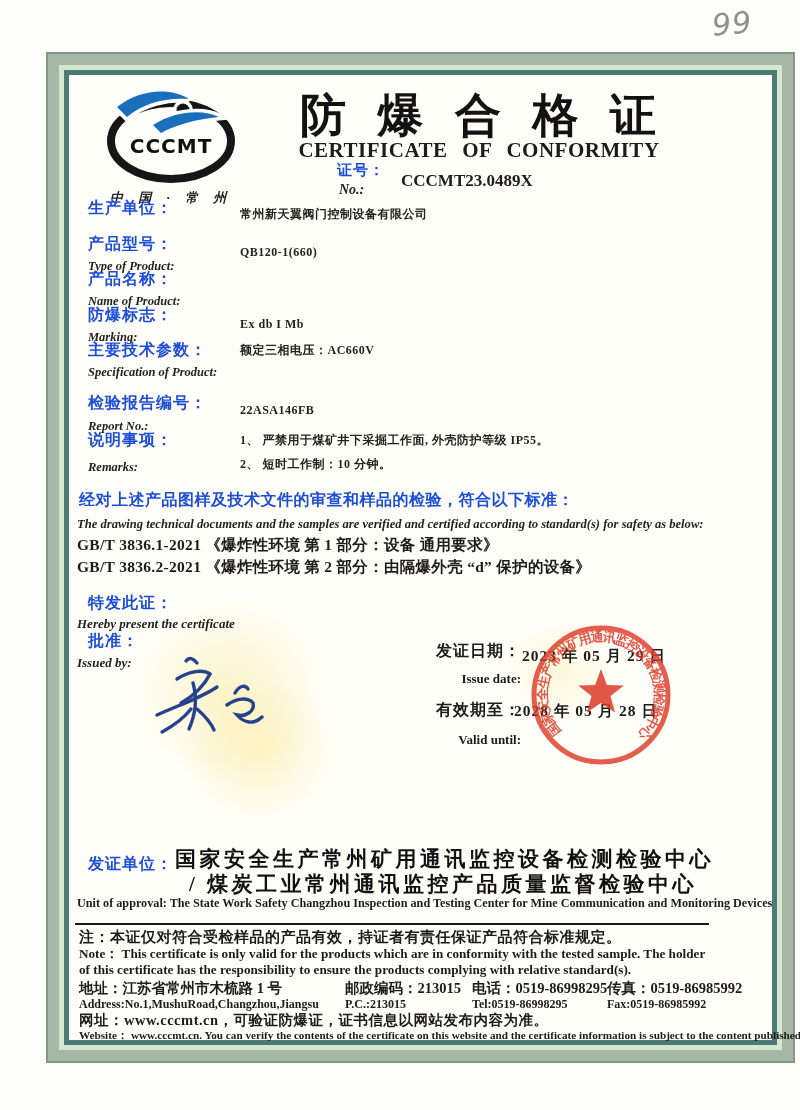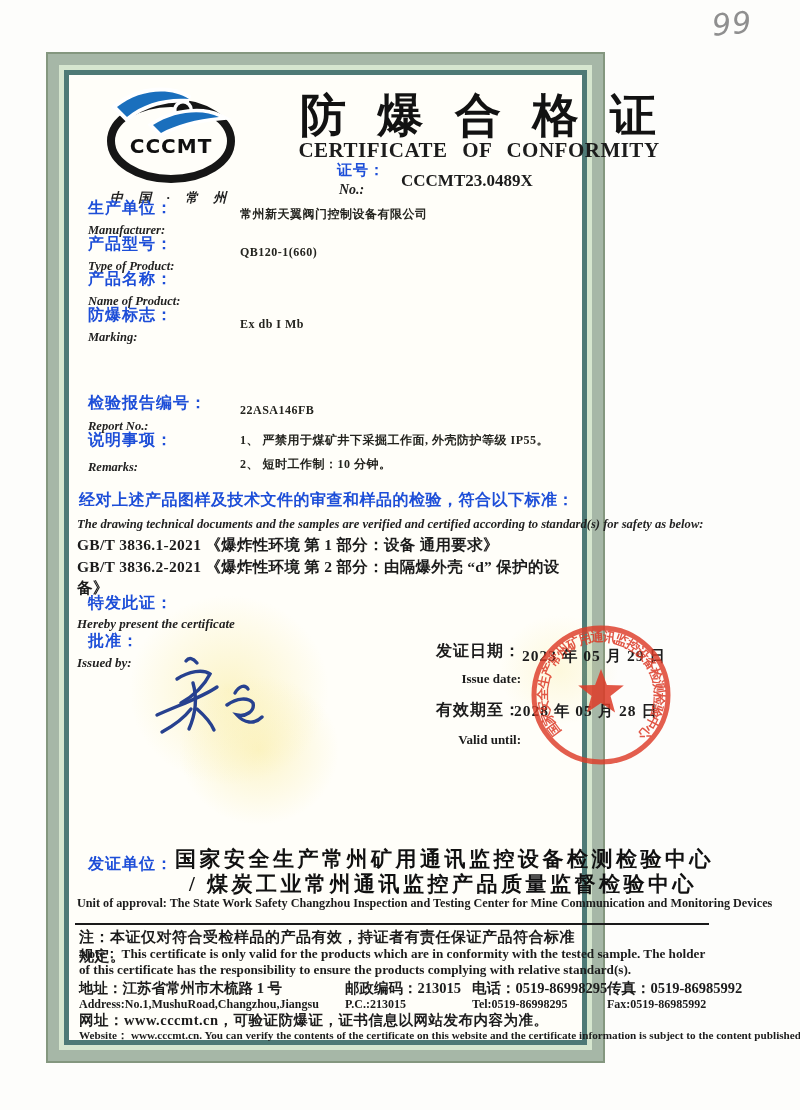--- a/index.html
+++ b/index.html
@@ -7,21 +7,21 @@
     width:800px;height:1110px;position:relative;background:#fdfdfb;
     font-family:"Liberation Serif","DejaVu Serif",serif;color:#1c1c1c;
     overflow:hidden;
   }
   .pagenum{
     position:absolute;right:48px;top:6px;font-family:"DejaVu Sans",sans-serif;
     font-style:italic;font-size:30px;color:#8f8f8f;transform:rotate(-5deg);
     letter-spacing:1px;font-weight:300;
   }
   
-  .frame1{position:absolute;left:46px;top:52px;width:559px;height:1011px;
+  .frame1{position:absolute;left:46px;top:52px;width:749px;height:1011px;
     background:#a6b7a7;border:2px solid #84977f;box-sizing:border-box;}
   .frame2{position:absolute;inset:11px;background:#d6e6cf;}
   .frame3{position:absolute;inset:5px;border:5px solid #4e7a76;background:#fffef9;}
   .inner{position:absolute;inset:0;}
   .abs{position:absolute;}
   .stain{position:absolute;border-radius:50%;pointer-events:none;
     background:radial-gradient(closest-side,rgba(247,230,130,.40),rgba(247,230,130,0));}
   
   .cnlab{font-size:16px;font-weight:bold;letter-spacing:1px;color:#1d4ed8;}
   .enlab{font-size:12.5px;font-weight:600;color:#222;font-style:italic;}
@@ -73,36 +73,40 @@
 
     <div class="abs title-cn" style="left:180px;top:10px;width:460px;">防 爆 合 格 证</div>
     <div class="abs title-en" style="left:180px;top:63px;width:460px;">CERTIFICATE  OF  CONFORMITY</div>
 
     <div class="abs cnlab" style="left:268px;top:86px;font-size:15px;">证号：</div>
     <div class="abs enlab" style="left:270px;top:107px;font-size:14px;">No.:</div>
     <div class="abs certno" style="left:332px;top:96px;">CCCMT23.0489X</div>
 
     <div class="abs" style="left:19px;top:123px;width:610px;">
       <div class="cnlab">生产单位：</div>
-      <div class="enlab" style="margin-top:4px;">Manufacturer:</div>
       <div class="val abs" style="left:152px;top:8px;">常州新天翼阀门控制设备有限公司</div>
     </div>
     <div class="abs" style="left:19px;top:159px;width:610px;">
       <div class="cnlab">产品型号：</div>
       <div class="enlab" style="margin-top:4px;">Type of Product:</div>
       <div class="val abs" style="left:152px;top:11px;">QB120-1(660)</div>
     </div>
     <div class="abs" style="left:19px;top:194px;width:610px;">
       <div class="cnlab">产品名称：</div>
       <div class="enlab" style="margin-top:4px;">Name of Product:</div>
     </div>
     <div class="abs" style="left:19px;top:230px;width:610px;">
       <div class="cnlab">防爆标志：</div>
       <div class="enlab" style="margin-top:4px;">Marking:</div>
       <div class="val abs" style="left:152px;top:12px;">Ex db I Mb</div>
+    </div>
+    <div class="abs" style="left:19px;top:265px;width:610px;">
+      <div class="cnlab">主要技术参数：</div>
+      <div class="enlab" style="margin-top:4px;">Specification of Product:</div>
+      <div class="val abs" style="left:152px;top:2px;">额定三相电压：AC660V</div>
     </div>
 
     <div class="abs" style="left:19px;top:318px;width:610px;">
       <div class="cnlab">检验报告编号：</div>
       <div class="enlab" style="margin-top:5px;">Report No.:</div>
       <div class="val abs" style="left:152px;top:10px;">22ASA146FB</div>
     </div>
 
     <div class="abs" style="left:19px;top:355px;width:616px;">
       <div class="cnlab">说明事项：</div>

